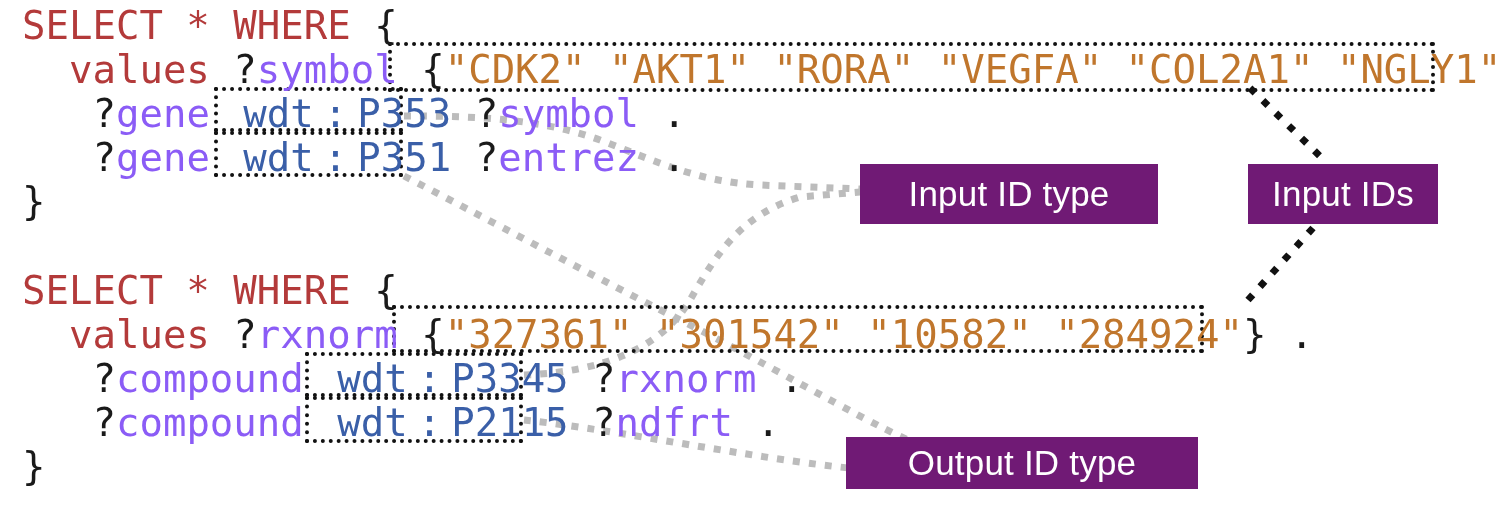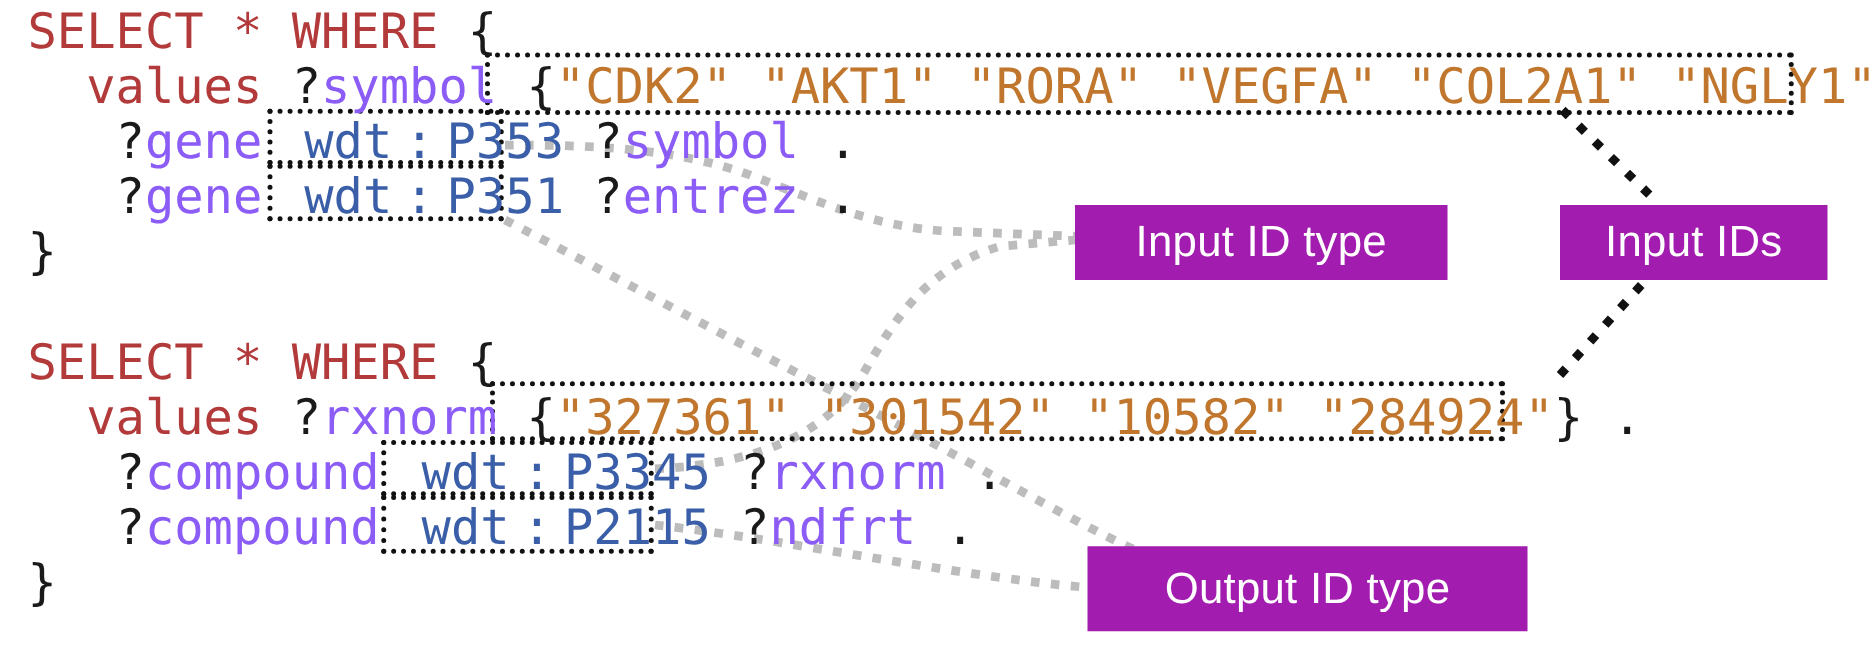--- a/index.html
+++ b/index.html
@@ -23,21 +23,21 @@
   .var{color:#8b5cf6;}
   .pred{color:#3a5fa8;margin-left:10px;}
   .str{color:#c0762c;}
   .pun{color:#1a1a1a;}
 
   
   .dbox{position:absolute;border:4px dotted #111111;z-index:3;box-sizing:border-box;
         background:transparent;pointer-events:none;}
 
   
-  .label-box{position:absolute;background:#a21caf;color:#ffffff;z-index:6;
+  .label-box{position:absolute;background:#701a75;color:#ffffff;z-index:6;
     display:flex;align-items:center;justify-content:center;
     font-family:"Liberation Sans", sans-serif;font-size:35px;font-weight:400;
     letter-spacing:0.2px;}
 </style>
 </head>
 <body>
 
 <div id="stage">
 
   <svg id="grayLayer" class="layer" viewBox="0 0 1500 523">
@@ -68,20 +68,20 @@
   <div class="dbox" style="left:305px;top:352px;width:218px;height:45px;"></div>
   <div class="dbox" style="left:305px;top:396px;width:218px;height:47px;"></div>
 
   <div class="code-block" id="block1" style="left:22px;top:4px;"><span class="ln"><span class="kw">SELECT * WHERE </span><span class="pun">{</span></span><span class="ln"><span class="kw">  values </span><span class="pun">?</span><span class="var">symbol</span><span class="pun"> </span><span class="pun">{</span><span class="str">"CDK2" "AKT1" "RORA" "VEGFA" "COL2A1" "NGLY1"</span><span class="pun">}</span><span class="pun"> .</span></span><span class="ln"><span class="pun">   </span><span class="pun">?</span><span class="var">gene</span><span class="pun"> </span><span class="pred">wdt</span><span class="pred">:</span><span class="pred">P353</span><span class="pun"> </span><span class="pun">?</span><span class="var">symbol</span><span class="pun"> .</span></span><span class="ln"><span class="pun">   </span><span class="pun">?</span><span class="var">gene</span><span class="pun"> </span><span class="pred">wdt</span><span class="pred">:</span><span class="pred">P351</span><span class="pun"> </span><span class="pun">?</span><span class="var">entrez</span><span class="pun"> .</span></span><span class="ln"><span class="pun">}</span></span></div>
 
   <div class="code-block" id="block2" style="left:22px;top:269px;"><span class="ln"><span class="kw">SELECT * WHERE </span><span class="pun">{</span></span><span class="ln"><span class="kw">  values </span><span class="pun">?</span><span class="var">rxnorm</span><span class="pun"> </span><span class="pun">{</span><span class="str">"327361" "301542" "10582" "284924"</span><span class="pun">}</span><span class="pun"> .</span></span><span class="ln"><span class="pun">   </span><span class="pun">?</span><span class="var">compound</span><span class="pun"> </span><span class="pred">wdt</span><span class="pred">:</span><span class="pred">P3345</span><span class="pun"> </span><span class="pun">?</span><span class="var">rxnorm</span><span class="pun"> .</span></span><span class="ln"><span class="pun">   </span><span class="pun">?</span><span class="var">compound</span><span class="pun"> </span><span class="pred">wdt</span><span class="pred">:</span><span class="pred">P2115</span><span class="pun"> </span><span class="pun">?</span><span class="var">ndfrt</span><span class="pun"> .</span></span><span class="ln"><span class="pun">}</span></span></div>
 
   <div class="label-box" style="left:860px;top:164px;width:298px;height:60px;">
     <span>Input ID type</span>
   </div>
-  <div class="label-box" style="left:1248px;top:164px;width:214px;height:60px;justify-content:center;">
+  <div class="label-box" style="left:1248px;top:164px;width:190px;height:60px;justify-content:center;">
     <span>Input IDs</span>
   </div>
-  <div class="label-box" style="left:870px;top:437px;width:352px;height:68px;">
+  <div class="label-box" style="left:846px;top:437px;width:352px;height:52px;">
     <span>Output ID type</span>
   </div>
 
 </div>
 
 </body></html>

